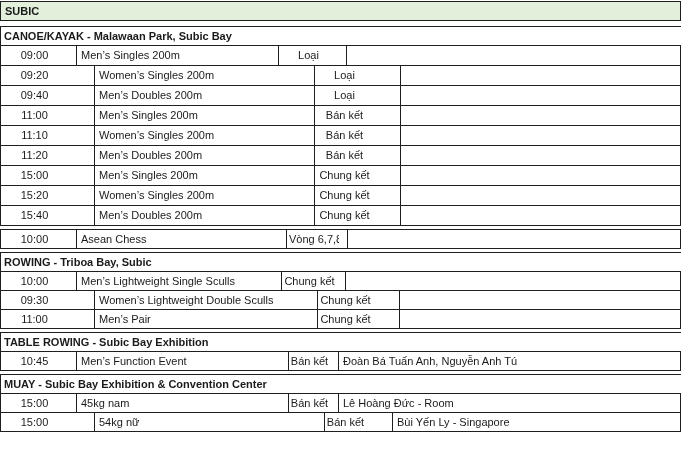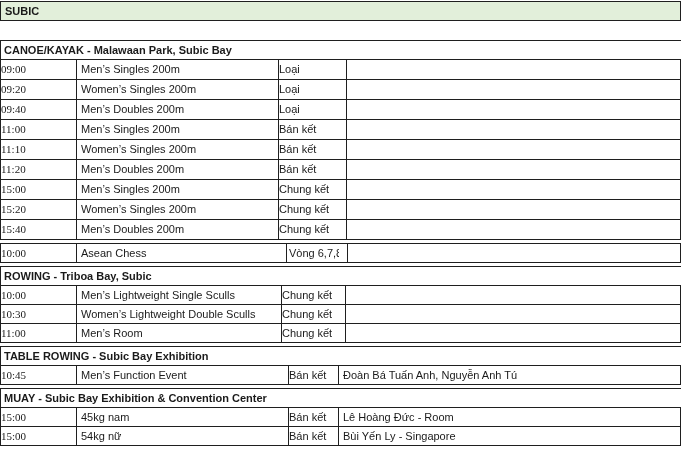--- a/index.html
+++ b/index.html
@@ -10,42 +10,42 @@
     font-size: 11px;
     color: var(--text, #1a1a1a);
   }
   .page { padding-top: 1px; }
   .region-bar {
     background: var(--header-bg, #e2efda);
     border: 1px solid var(--border, #1f1f1f);
     height: 18px; line-height: 18px;
     font-weight: bold;
     padding-left: 4px;
-    margin-bottom: 19px;
+    margin-bottom: 5px;
   }
   .section { margin-bottom: 3px; }
   .section-header {
     font-weight: bold;
     border-top: 1px solid var(--border, #1f1f1f);
     border-left: 1px solid var(--border, #1f1f1f);
     height: 18px; line-height: 18px;
     padding-left: 3px;
     white-space: nowrap; overflow: hidden;
   }
   .tbl { border: 1px solid var(--border, #1f1f1f); }
   .row {
     display: grid;
     height: 18px; line-height: 18px;
   }
-  .row + .row { border-top: 1px solid var(--border, #1f1f1f); }
+  .row + .row { border-top: 1px solid var(--border, #1f1f1f); gap: 18px; }
   .cell { overflow: hidden; white-space: nowrap; }
   .cell + .cell { border-left: 1px solid var(--border, #1f1f1f); margin-left: 8px; }
-  .c-time  { text-align: left; font-family: Liberation Serif, serif; }
+  .c-time  { text-align: center; }
   .c-event { padding-left: 4px; }
-  .c-round { }
+  .c-round { text-align: center; }
   .c-note  { padding-left: 4px; }
 
   
   #sections .section:nth-child(1) .row { grid-template-columns: 67px 202px 68px 1fr; height: 19px; line-height: 19px; }
   #sections .section:nth-child(2) .row { grid-template-columns: 67px 210px 61px 1fr; }
   #sections .section:nth-child(2) .c-round { text-align: left; padding-left: 2px; }
   #sections .section:nth-child(3) .row { grid-template-columns: 67px 205px 64px 1fr; }
   #sections .section:nth-child(4) .row { grid-template-columns: 67px 212px 50px 1fr; }
   #sections .section:nth-child(5) .row { grid-template-columns: 67px 212px 50px 1fr; }
 </style>
@@ -129,28 +129,28 @@
       <div class="section">
         <div class="section-header">ROWING - Triboa Bay, Subic</div>
         <div class="tbl">
           <div class="row">
             <div class="cell c-time">10:00</div>
             <div class="cell c-event">Men’s Lightweight Single Sculls</div>
             <div class="cell c-round">Chung kết</div>
             <div class="cell c-note"></div>
           </div>
           <div class="row">
-            <div class="cell c-time">10:30</div>
+            <div class="cell c-time">09:30</div>
             <div class="cell c-event">Women’s Lightweight Double Sculls</div>
             <div class="cell c-round">Chung kết</div>
             <div class="cell c-note"></div>
           </div>
           <div class="row">
             <div class="cell c-time">11:00</div>
-            <div class="cell c-event">Men’s Room</div>
+            <div class="cell c-event">Men’s Pair</div>
             <div class="cell c-round">Chung kết</div>
             <div class="cell c-note"></div>
           </div>
         </div>
       </div>
       <div class="section">
         <div class="section-header">TABLE ROWING - Subic Bay Exhibition</div>
         <div class="tbl">
           <div class="row">
             <div class="cell c-time">10:45</div>

